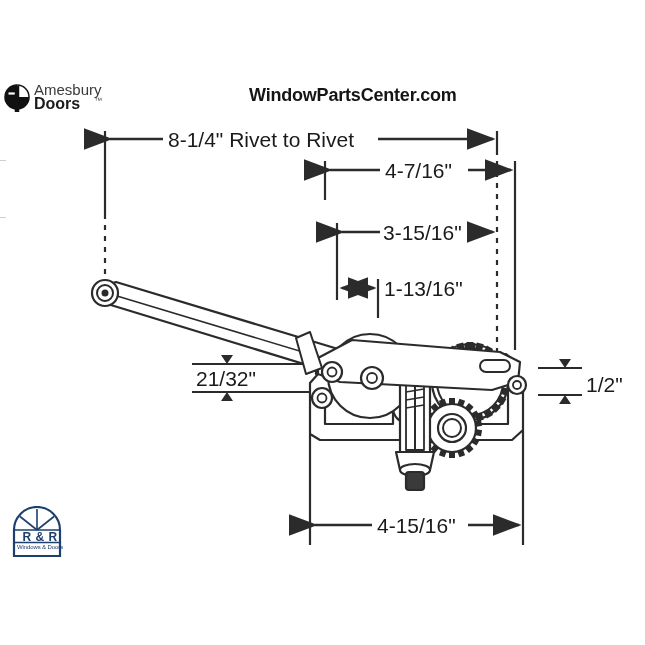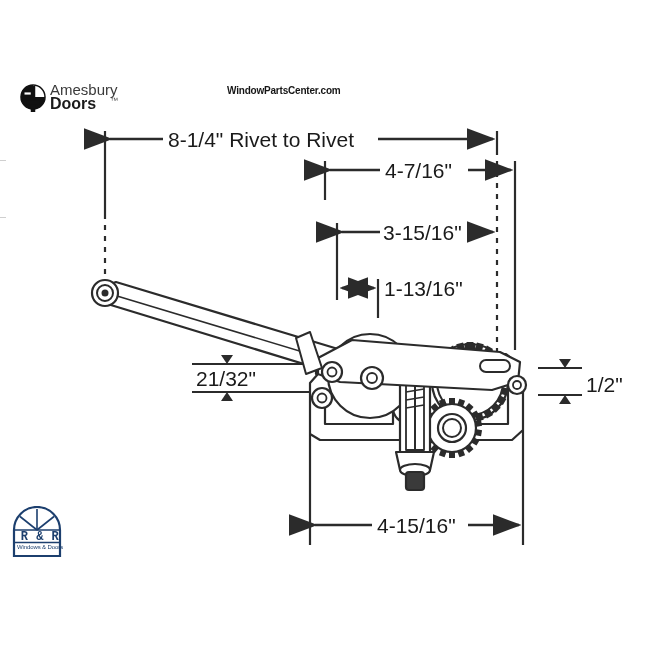--- a/index.html
+++ b/index.html
@@ -27,32 +27,32 @@
     width: 645px;
     height: 645px;
   }
   .dim-text {
     font-family: "Liberation Sans", sans-serif;
     font-size: 21px;
     fill: #1a1a1a;
   }
   .watermark {
     position: absolute;
-    left: 227px;
+    left: 249px;
     top: 85px;
     font-family: "Liberation Sans", sans-serif;
-    font-size: 10px;
+    font-size: 18px;
     font-weight: bold;
     color: #151515;
     letter-spacing: -0.2px;
     white-space: nowrap;
   }
   .brand-logo {
     position: absolute;
-    left: 20px;
+    left: 4px;
     top: 84px;
     width: 125px;
     height: 34px;
     text-decoration: underline;
   }
   .brand-logo .brand-name {
     position: absolute;
     left: 30px;
     top: -3px;
     font-family: "Liberation Sans", sans-serif;
@@ -84,21 +84,21 @@
     top: 506px;
     width: 62px;
     height: 58px;
   }
   .rr-logo .rr-main {
     position: absolute;
     left: 14px;
     top: 24px;
     width: 40px;
     text-align: center;
-    font-family: Liberation Mono, monospace;
+    font-family: Liberation Sans, sans-serif;
     font-size: 12px;
     font-weight: bold;
     color: #1c3f6e;
     letter-spacing: 0.5px;
   }
   .rr-logo .rr-sub {
     position: absolute;
     left: 6px;
     top: 38px;
     width: 56px;

